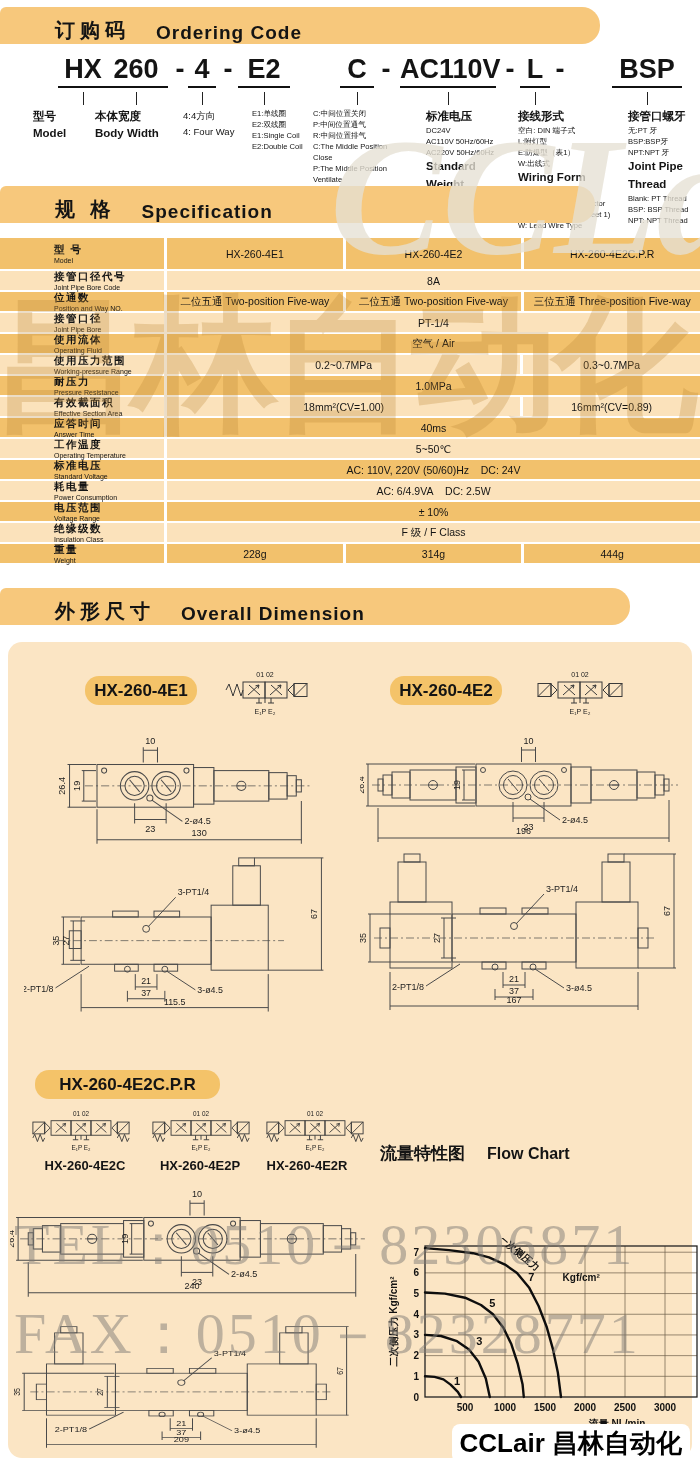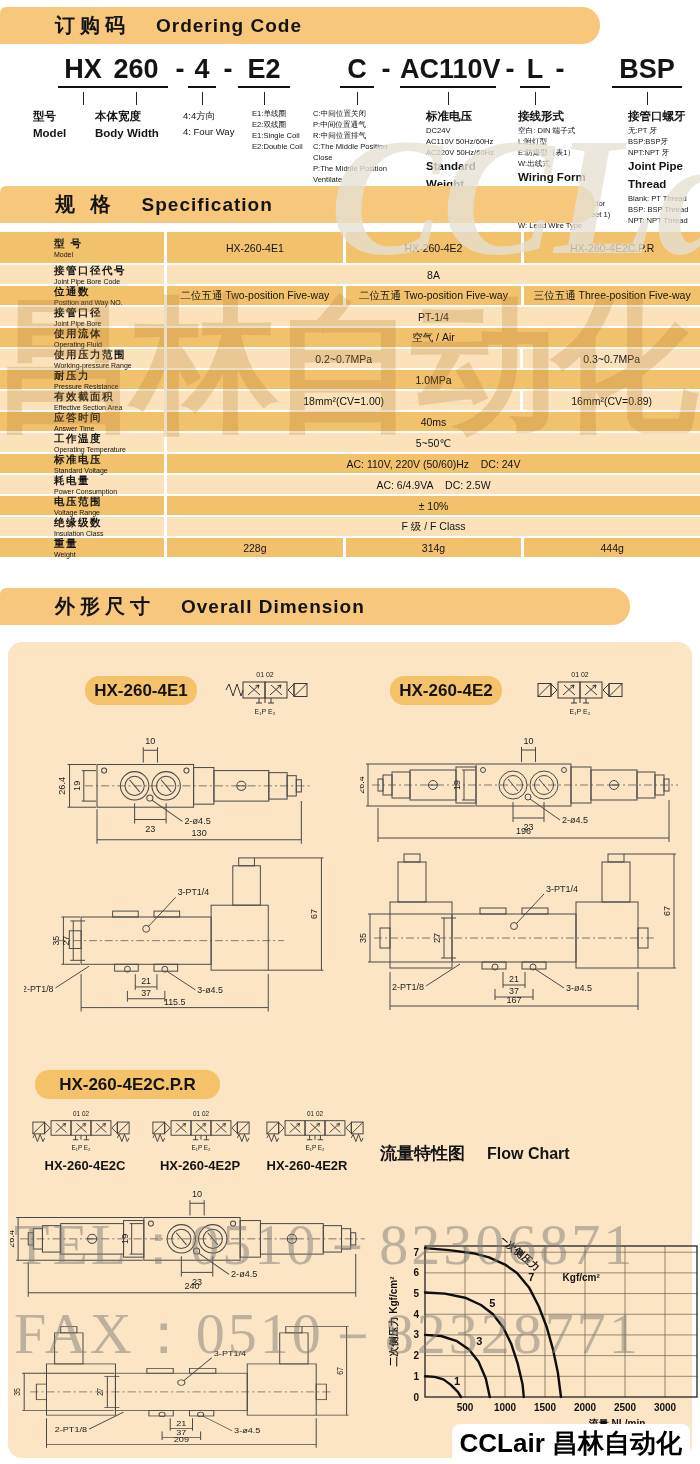--- a/index.html
+++ b/index.html
@@ -1,20 +1,20 @@
 <!DOCTYPE html>
 <html><head>
 <meta charset="utf-8">
 <style>
   html,body{margin:0;padding:0;}
   #page{position:relative;width:700px;height:1464px;background:#fff;overflow:hidden;
         font-family:"Liberation Sans","DejaVu Sans",sans-serif;color:#141414;}
   
   .banner{position:absolute;left:0;height:37px;background:#f7c87c;border-radius:6px 18px 18px 0;
-          display:flex;align-items:center;padding-left:55px;gap:26px;box-sizing:border-box;}
+          display:flex;align-items:flex-end;padding-left:55px;gap:26px;box-sizing:border-box;}
   .banner .zh{font-size:20px;font-weight:bold;letter-spacing:5px;}
   .banner .en{font-size:19px;font-weight:bold;letter-spacing:1px;}
   #banner-ordering{top:7px;width:600px;}
   #banner-spec{top:186px;width:595px;}
   #banner-dim{top:588px;width:630px;}
   
   .code{position:absolute;top:54px;font-size:27px;font-weight:bold;text-align:center;}
   .code.und{border-bottom:2px solid #111;padding-bottom:1px;}
   .p1{left:58px;width:50px;}  .p2{left:104px;width:64px;} .p3{left:172px;width:16px;}
   .p4{left:188px;width:28px;} .p5{left:220px;width:16px;} .p6{left:238px;width:52px;}
@@ -26,21 +26,21 @@
   .c5{left:357px;}.c6{left:448px;}.c7{left:535px;}.c8{left:647px;}
   
   .ocol{position:absolute;top:108px;font-size:7.6px;line-height:1.45;}
   .ocol .li{white-space:nowrap;}
   .ocol .li.b{font-weight:bold;font-size:11.5px;line-height:1.5;}
   .o1{left:33px;}.o2{left:95px;}.o3{left:183px;}.o4{left:252px;}
   .o5{left:313px;}.o6{left:426px;}.o7{left:518px;}.o8{left:628px;}
   .o1 .li,.o2 .li{font-size:13px;font-weight:bold;line-height:1.55;}
   .o3 .li{font-size:9.5px;line-height:1.7;}
   
-  #spec-table{position:absolute;top:232px;left:0;width:700px;}
+  #spec-table{position:absolute;top:238px;left:0;width:700px;}
   .srow{display:flex;height:19px;margin-bottom:2px;}
   .srow.first{height:31px;}
   .srow.dark{background:#f2c16c;} .srow.light{background:#fbe2bb;}
   .slabel{width:164px;box-sizing:border-box;padding-left:54px;display:flex;flex-direction:column;justify-content:center;}
   .slabel .zh{font-size:10.5px;font-weight:bold;letter-spacing:1.5px;}
   .slabel .en{font-size:7px;letter-spacing:0;}
   .svals{flex:1;display:flex;}
   .scell{display:flex;align-items:center;justify-content:center;font-size:10.5px;
          border-left:3px solid #fff;box-sizing:border-box;text-align:center;}
   

